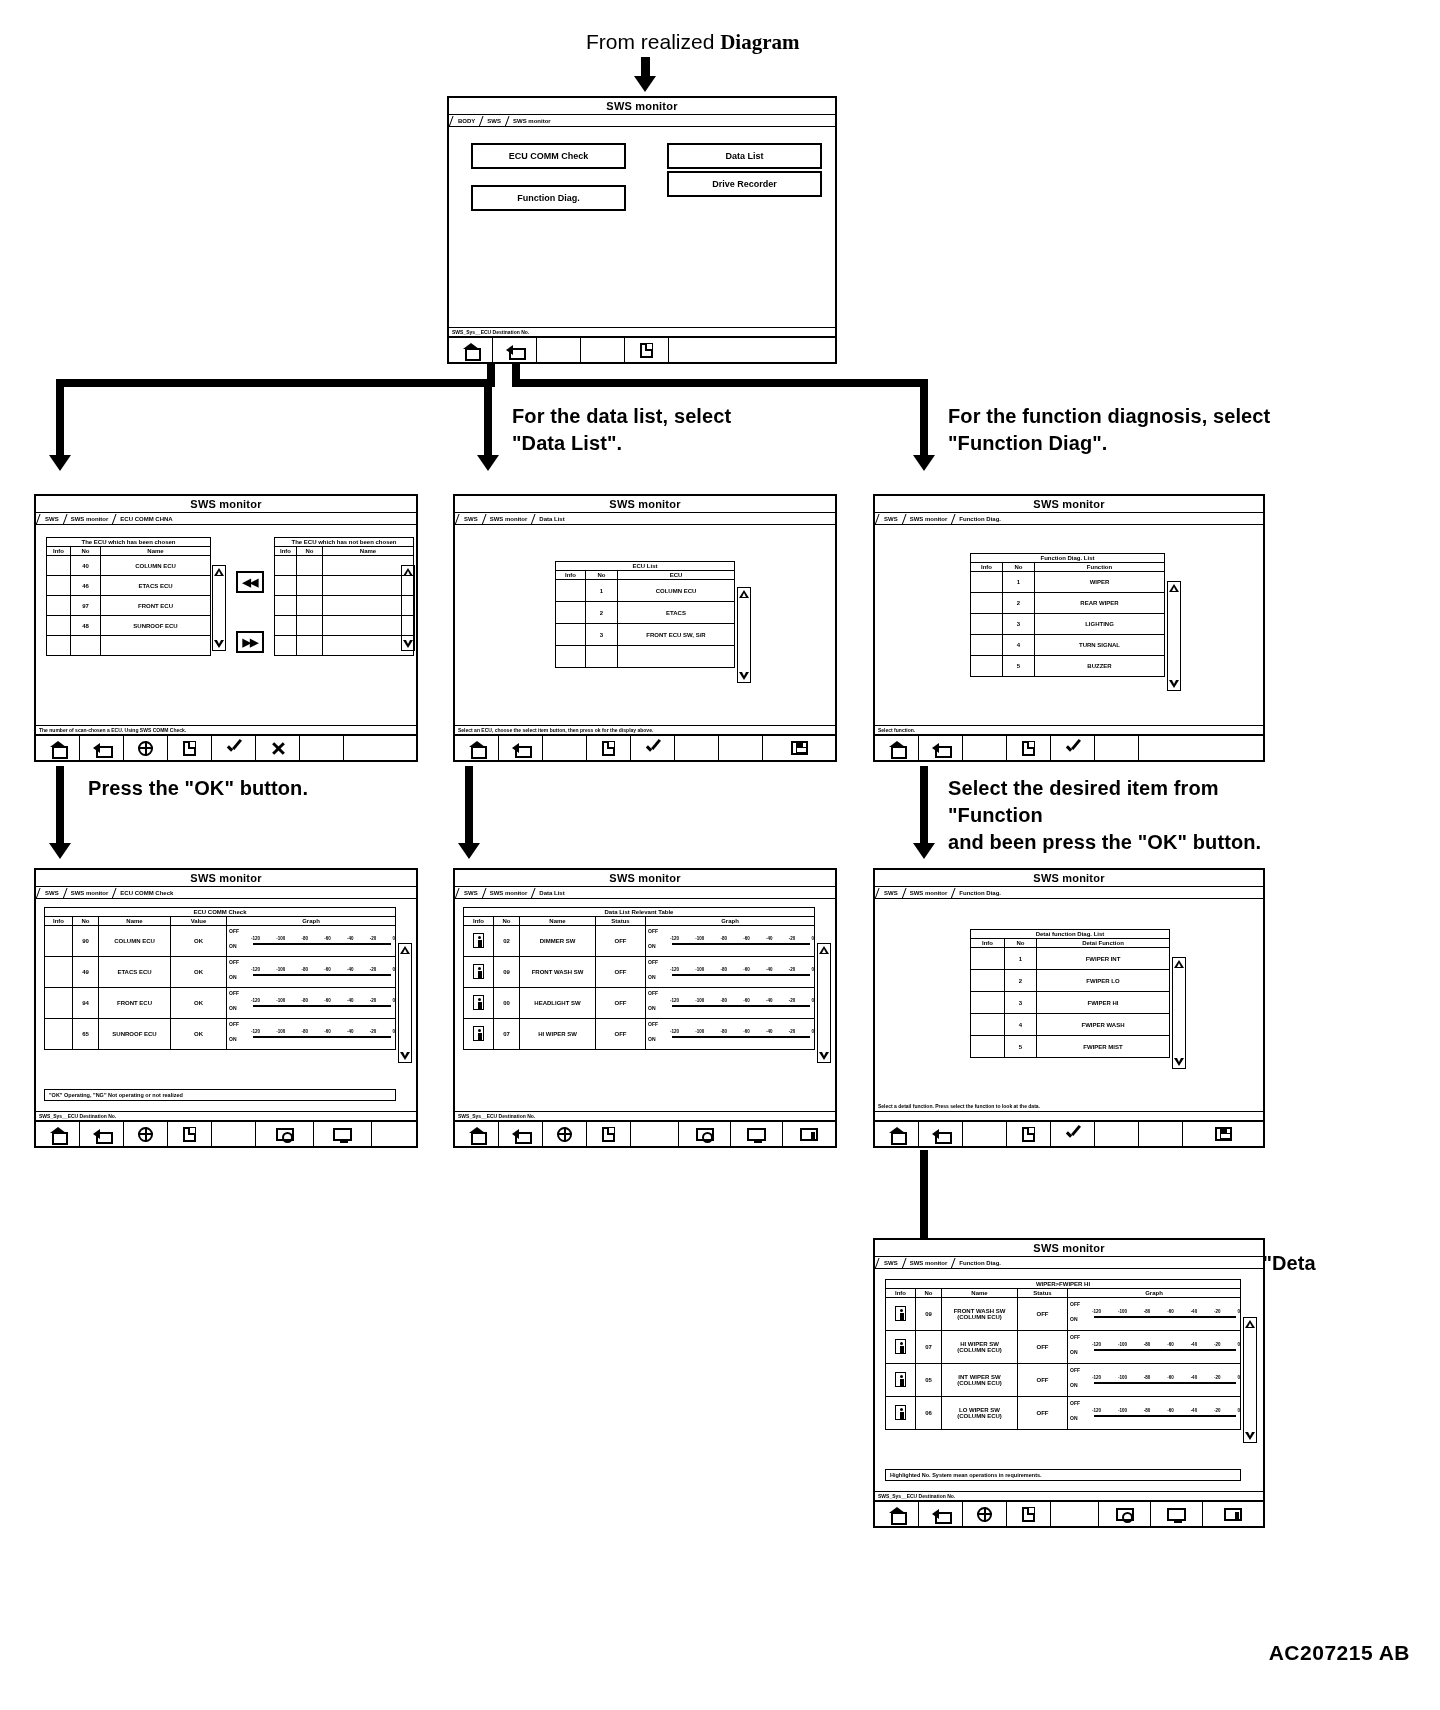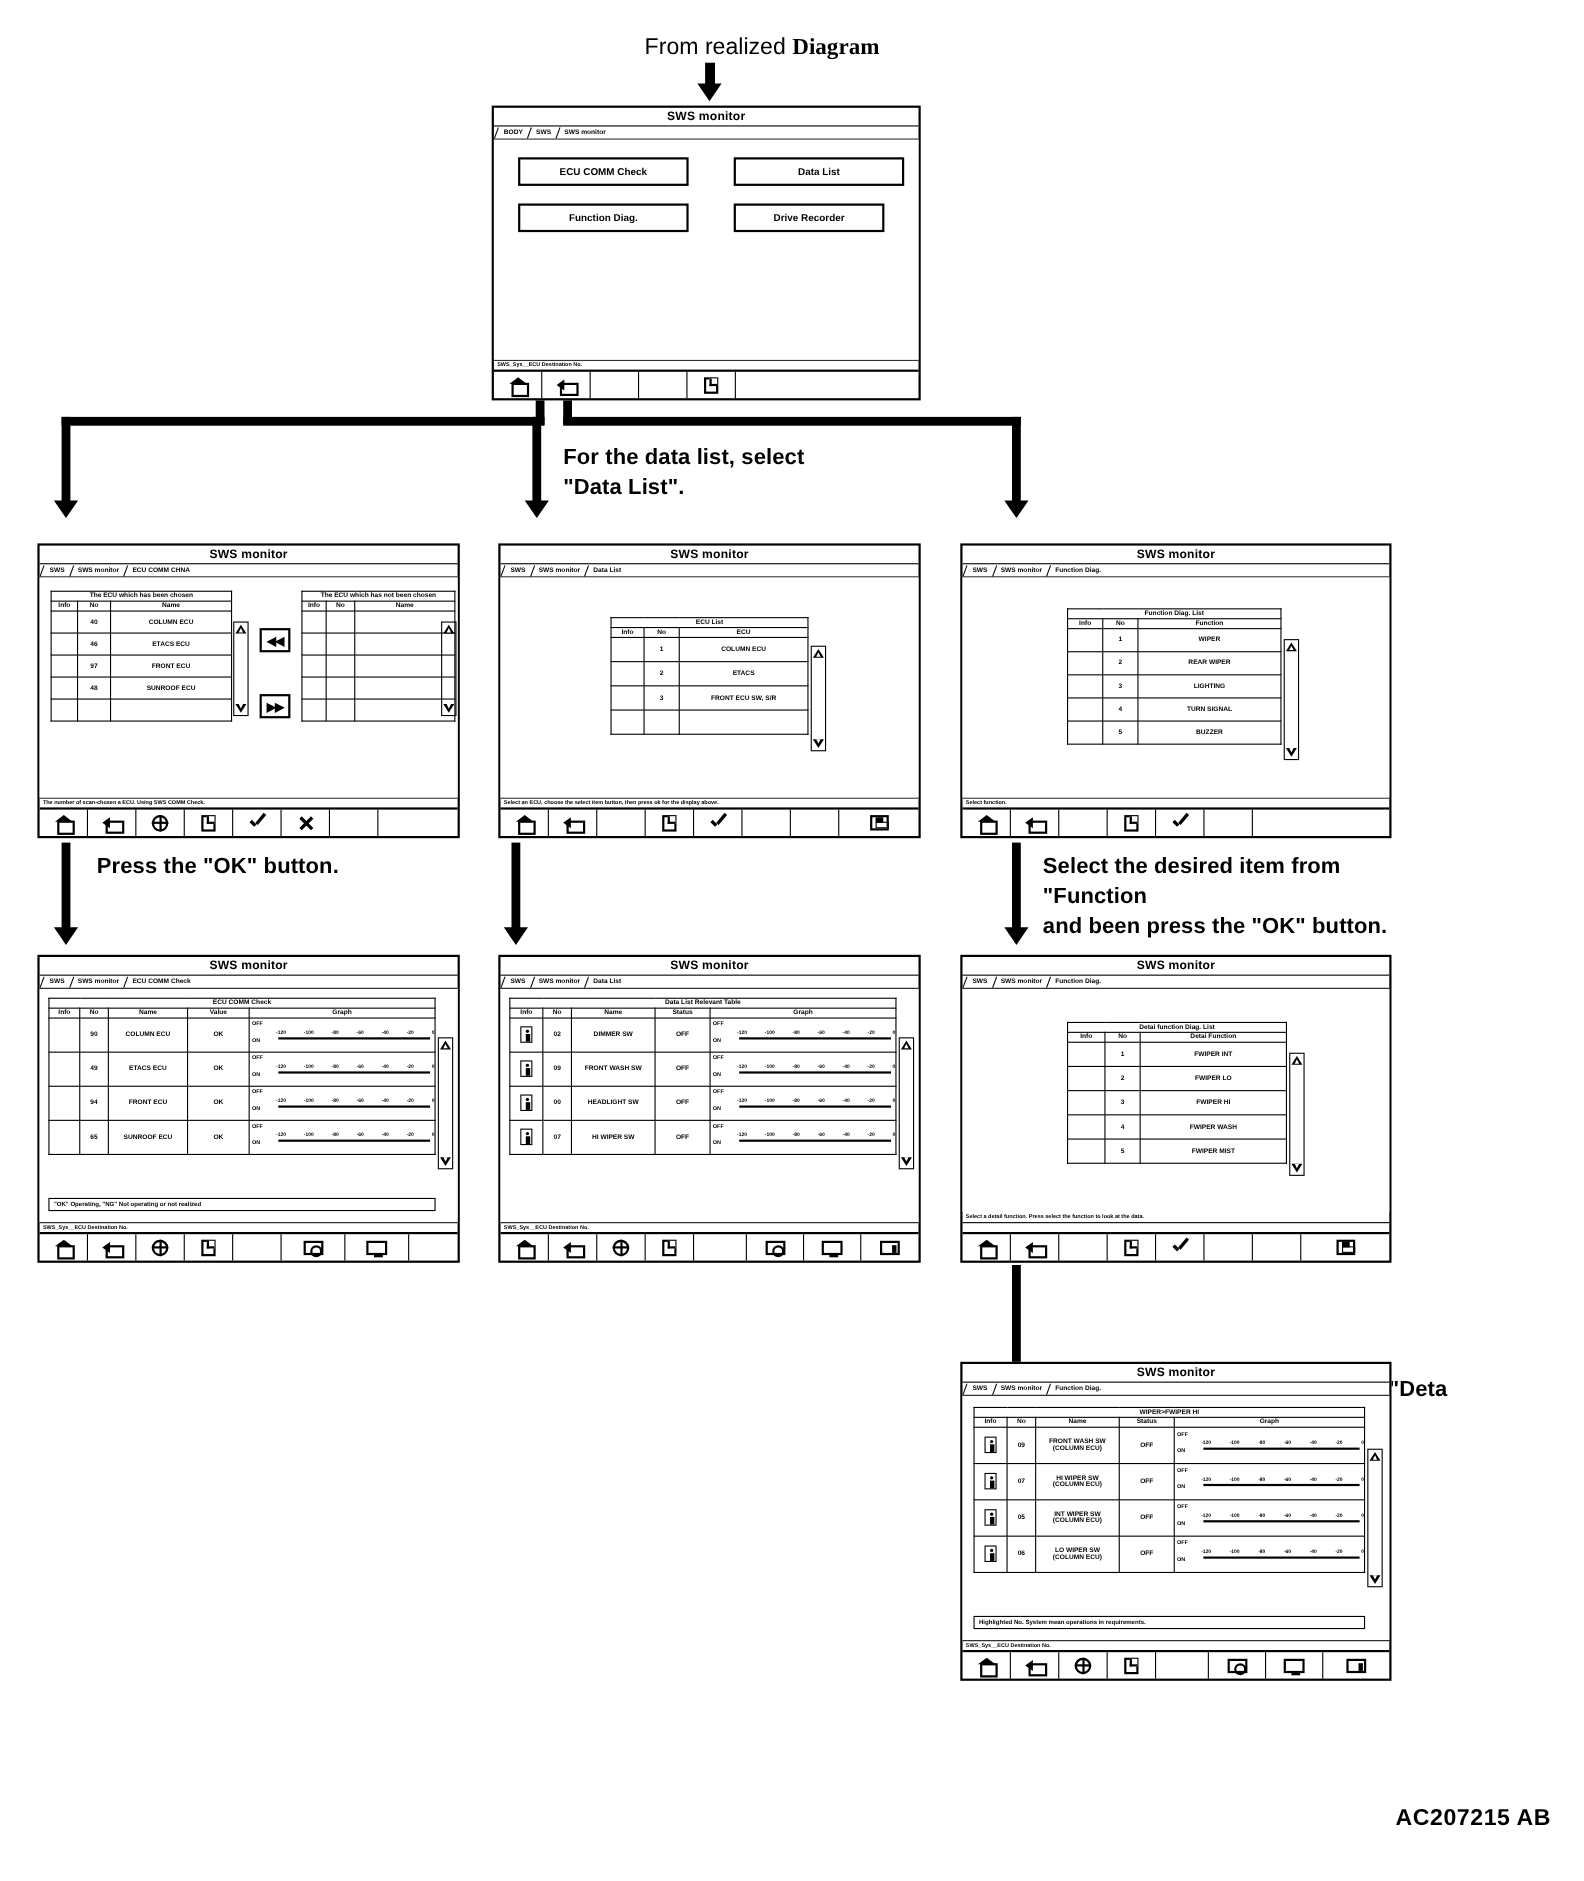--- a/index.html
+++ b/index.html
@@ -292,21 +292,21 @@
     <div class="win-title">SWS monitor</div>
     <div class="crumbs">
       <span class="crumb lead sep">BODY</span>
       <span class="crumb sep">SWS</span>
       <span class="crumb">SWS monitor</span>
     </div>
     <div class="win-body">
       <div class="menu-btn" style="left:22px; top:16px; width:155px; height:26px;">ECU COMM Check</div>
       <div class="menu-btn" style="left:218px; top:16px; width:155px; height:26px;">Data List</div>
       <div class="menu-btn" style="left:22px; top:58px; width:155px; height:26px;">Function Diag.</div>
-      <div class="menu-btn" style="left:218px; top:58px; width:137px; height:26px;">Drive Recorder</div>
+      <div class="menu-btn" style="left:218px; top:44px; width:155px; height:26px;">Drive Recorder</div>
     </div>
     <div class="statusbar">SWS_Sys__ECU Destination No.</div>
     <div class="toolbar">
       <div class="tb-cell" style="width:44px;">
           <span class="ic-home"></span>
         </div>
       <div class="tb-cell" style="width:44px;">
           <span class="ic-back"></span>
         </div>
       <div class="tb-cell" style="width:44px;"></div>
@@ -327,20 +327,22 @@
   <div class="arrow-head" style="left:49px; top:455px;"></div>
 
   <div class="arrow-v" style="left:484px; top:379px; width:8px; height:81px;"></div>
   <div class="arrow-head" style="left:477px; top:455px;"></div>
 
   <div class="arrow-v" style="left:920px; top:379px; width:8px; height:81px;"></div>
   <div class="arrow-head" style="left:913px; top:455px;"></div>
 
   <div class="caption" style="left:512px; top:403px; width:330px;">For the data list, select
 "Data List".</div>
+  <div class="caption" style="left:948px; top:403px; width:340px;">For the function diagnosis, select
+"Function Diag".</div>
 
   <div class="win" style="left:34px; top:494px; width:384px; height:268px;">
     <div class="win-title">SWS monitor</div>
     <div class="crumbs">
       <span class="crumb lead sep">SWS</span>
       <span class="crumb sep">SWS monitor</span>
       <span class="crumb">ECU COMM CHNA</span>
     </div>
     <div class="win-body">
 

